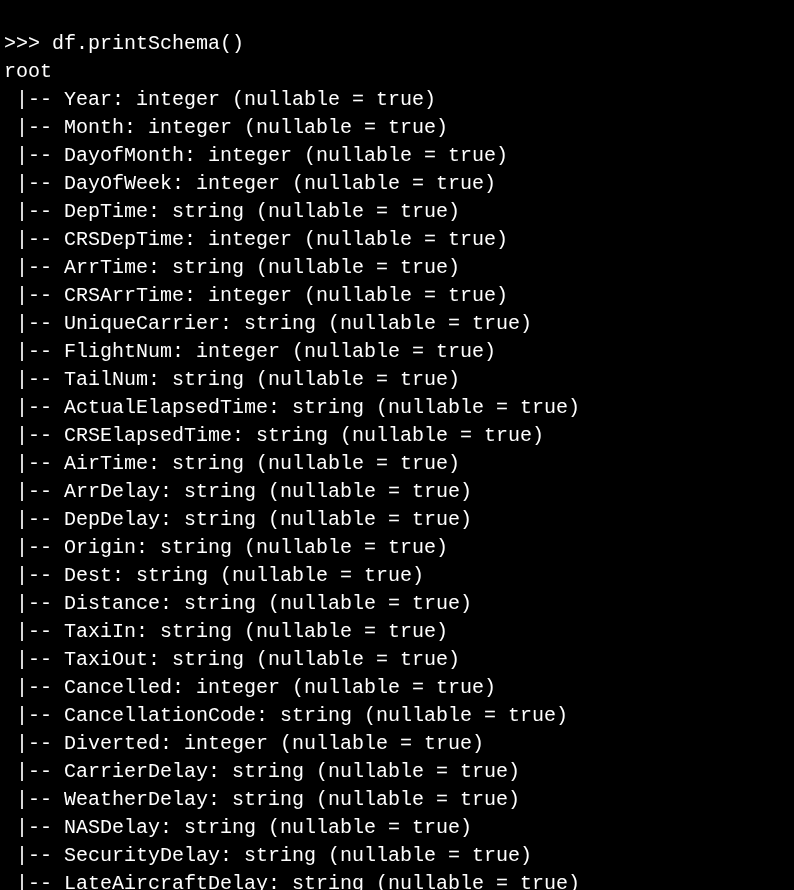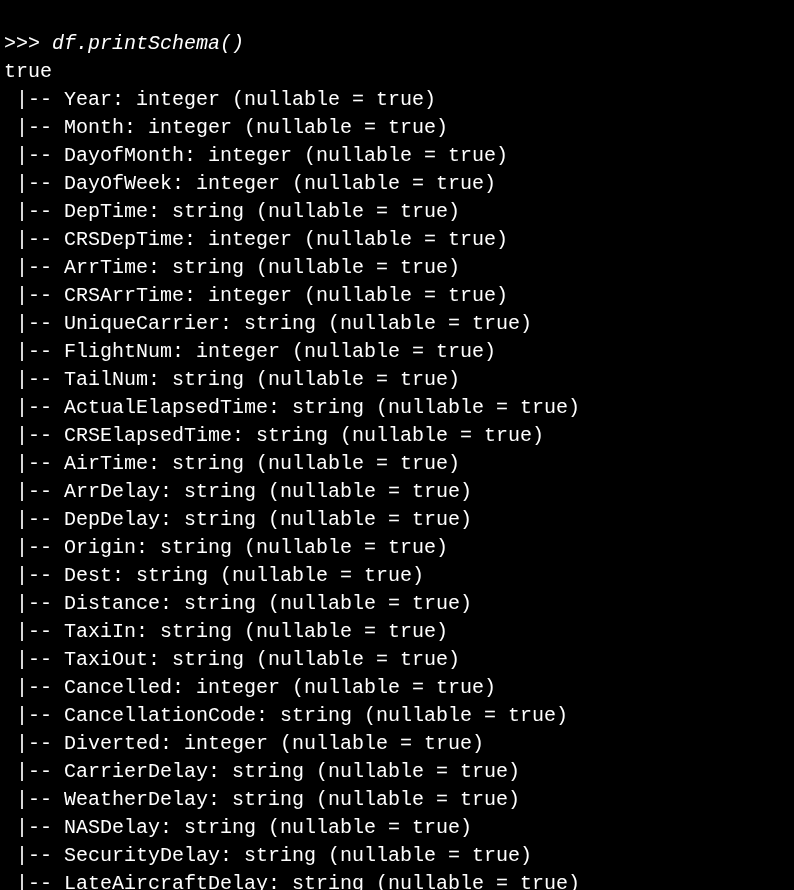--- a/index.html
+++ b/index.html
@@ -17,31 +17,30 @@
       width: 794px;
       height: 890px;
       overflow: hidden;
     }
     .terminal {
       white-space: pre;
       padding: 2px 4px;
     }
     .prompt-line {
       display: block;
-      font-style: italic;
     }
     .root-line {
       display: block;
     }
   </style>
 </head>
 <body>
 
 <div class="terminal">
-<span class="prompt-line">&gt;&gt;&gt; df.printSchema()</span><span class="root-line">true</span><span id="fields-container"> |-- Year: integer (nullable = true)
+<span class="prompt-line">&gt;&gt;&gt; df.printSchema()</span><span class="root-line">root</span><span id="fields-container"> |-- Year: integer (nullable = true)
  |-- Month: integer (nullable = true)
  |-- DayofMonth: integer (nullable = true)
  |-- DayOfWeek: integer (nullable = true)
  |-- DepTime: string (nullable = true)
  |-- CRSDepTime: integer (nullable = true)
  |-- ArrTime: string (nullable = true)
  |-- CRSArrTime: integer (nullable = true)
  |-- UniqueCarrier: string (nullable = true)
  |-- FlightNum: integer (nullable = true)
  |-- TailNum: string (nullable = true)

